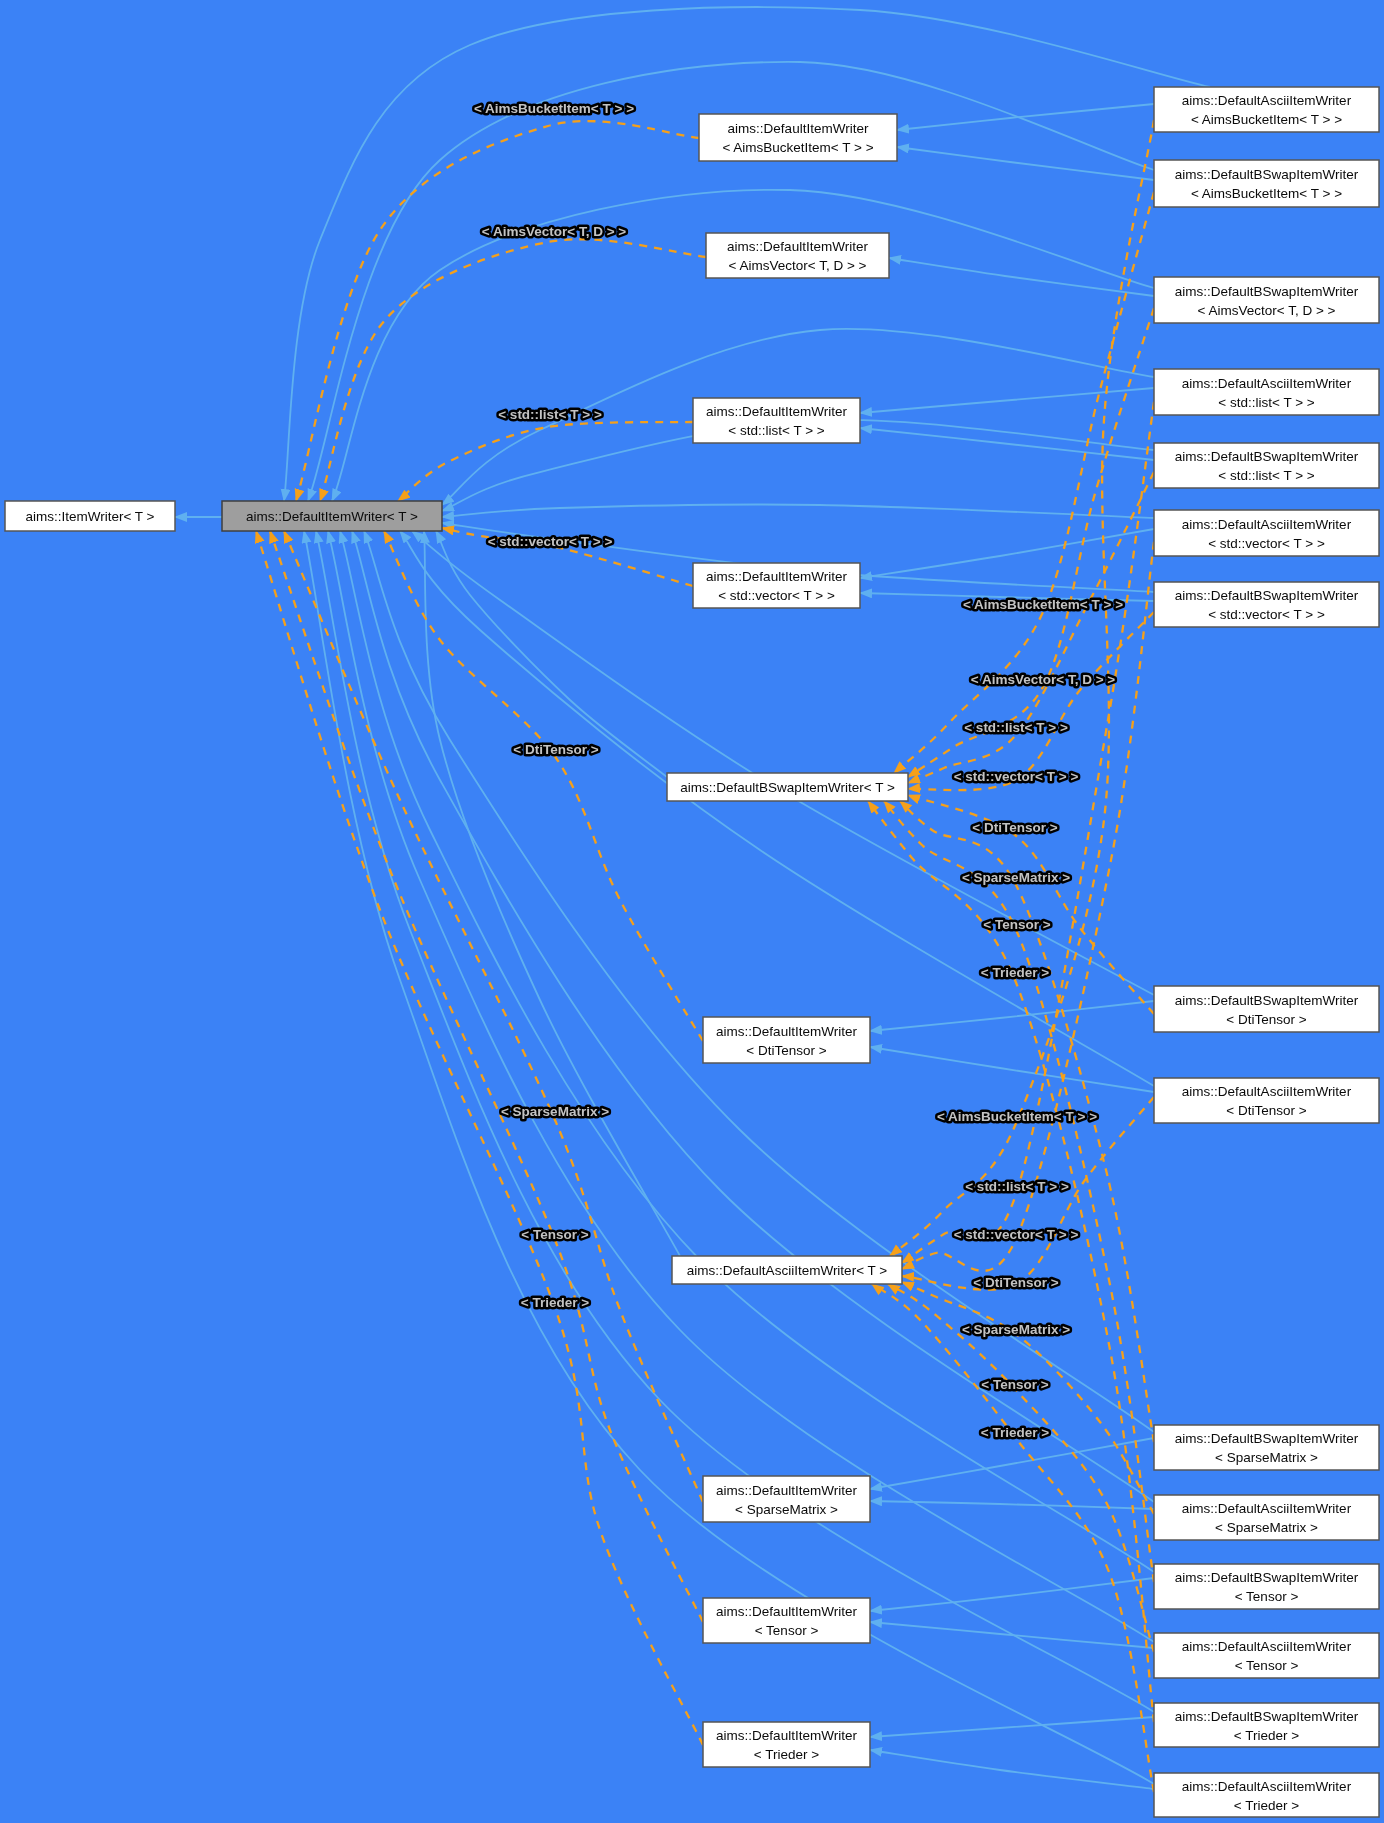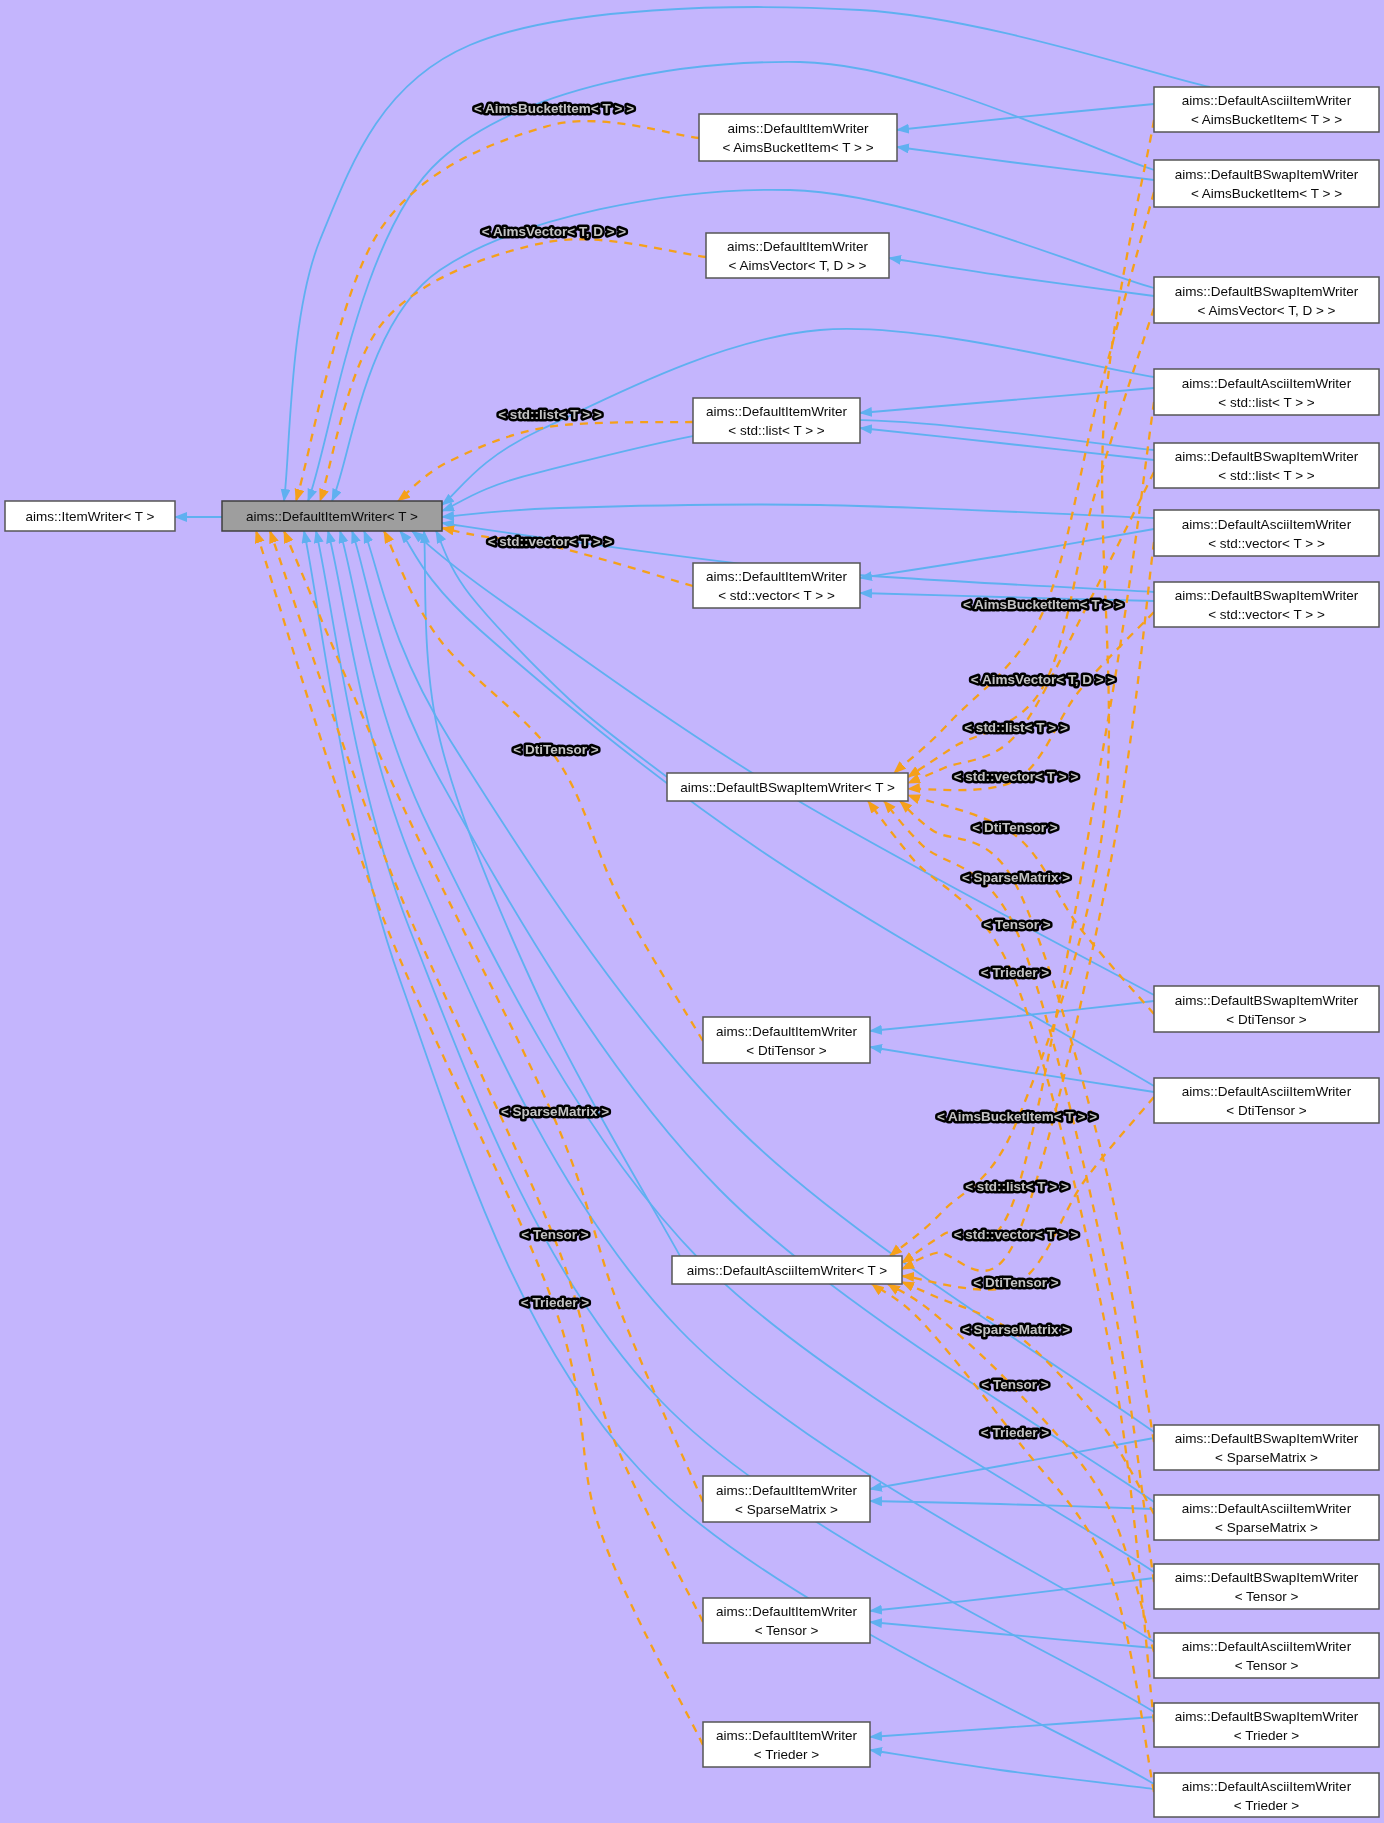--- a/index.html
+++ b/index.html
@@ -1,16 +1,16 @@
 <!DOCTYPE html>
 <html><head>
 <meta charset="utf-8">
 <style>
   html,body{margin:0;padding:0;background:#000;}
-  .graph-wrap{position:relative;width:1384px;height:1823px;background:#c4b5fd;overflow:hidden;}
+  .graph-wrap{position:relative;width:1384px;height:1823px;background:#3b82f6;overflow:hidden;}
   svg{display:block;}
   .node-rect{fill:#ffffff;stroke:#565656;stroke-width:1.5;}
   .node-rect.hl{fill:#9e9e9e;stroke:#3f3f3f;}
   .node-text{font-family:"Liberation Sans",sans-serif;font-size:13.5px;fill:#0a0a0a;text-anchor:middle;}
   .edge-label{font-family:"Liberation Sans",sans-serif;font-size:13.5px;font-weight:bold;fill:#c3c3c3;
               text-anchor:middle;paint-order:stroke;stroke:#000;stroke-width:5px;stroke-linejoin:round;}
   .edge{fill:none;}
   .edge.inheritance{stroke:#5fb0f0;stroke-width:1.8;}
   .edge.template{stroke:#f5a01a;stroke-width:2.3;stroke-dasharray:8 7;}
 </style>

